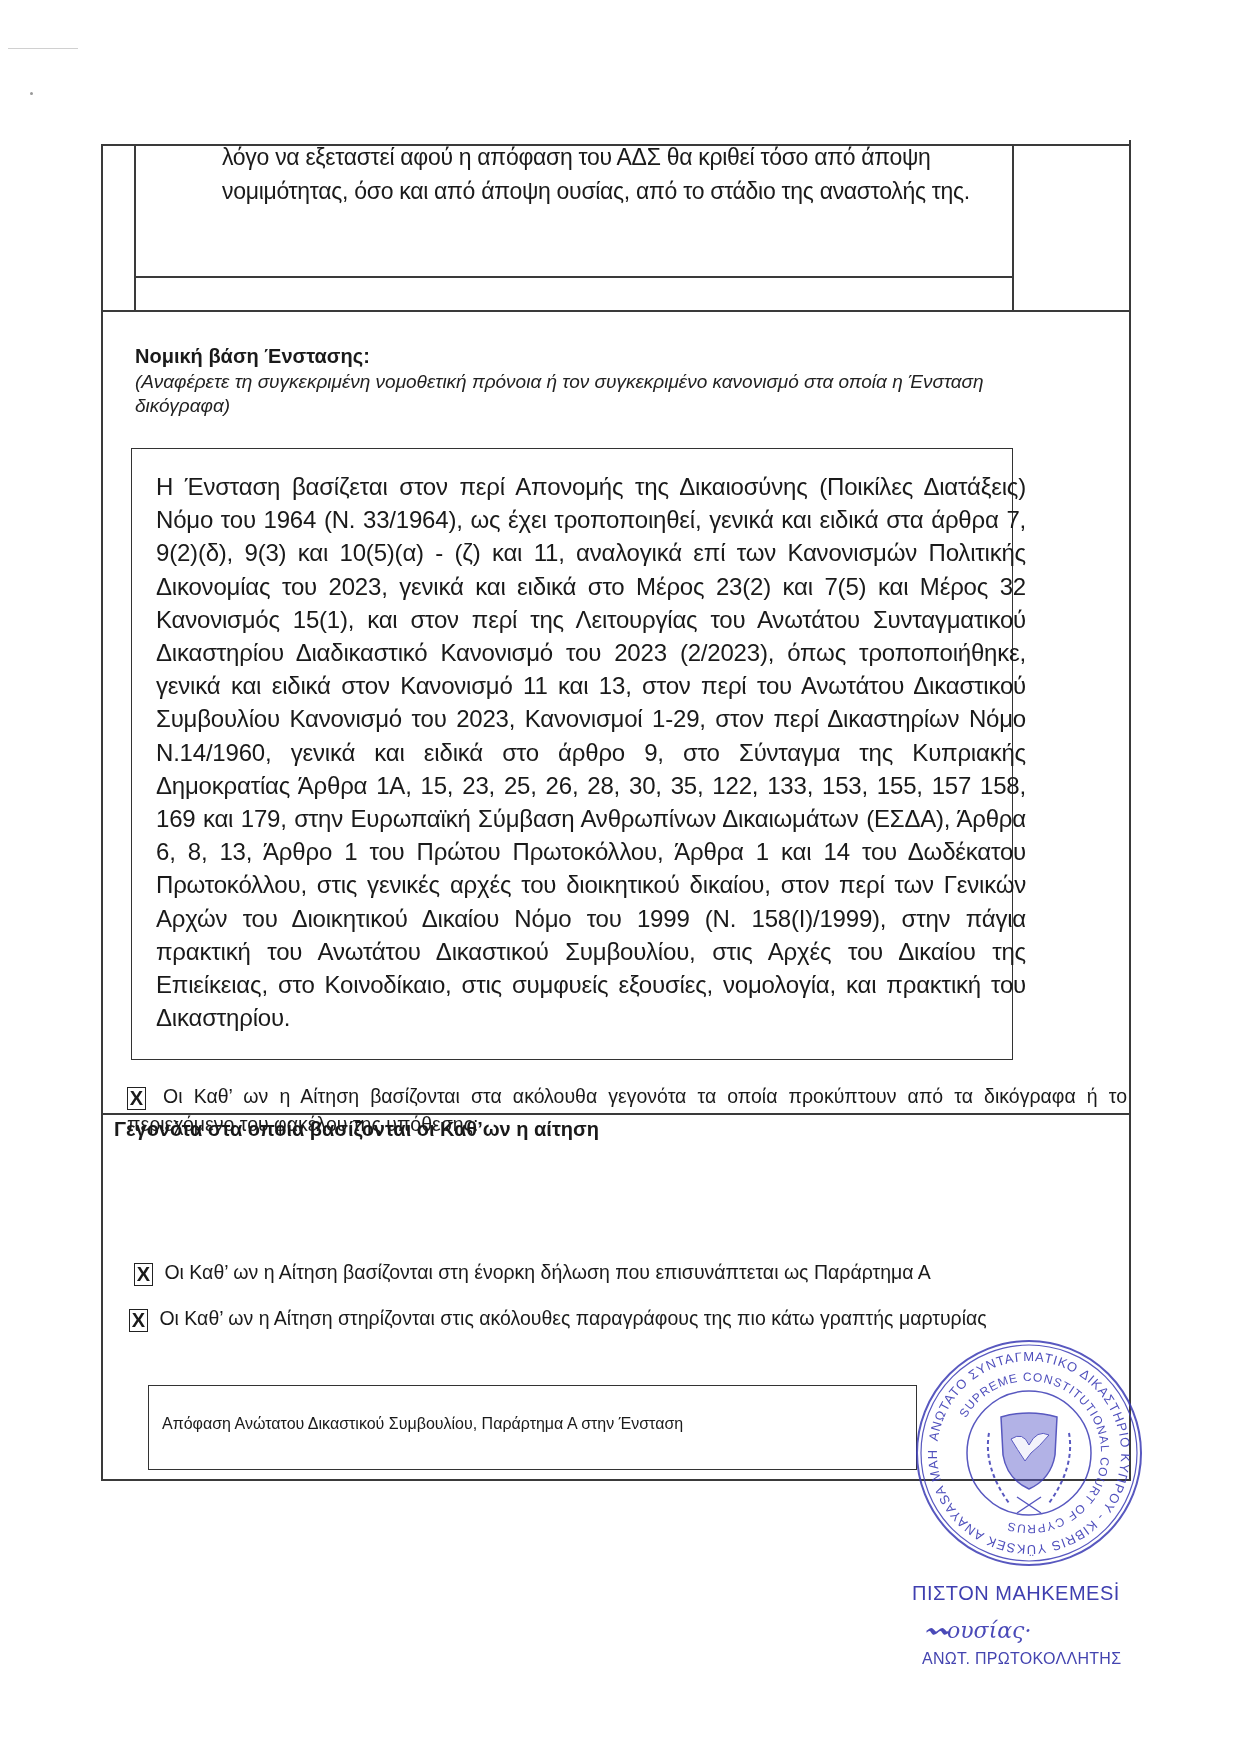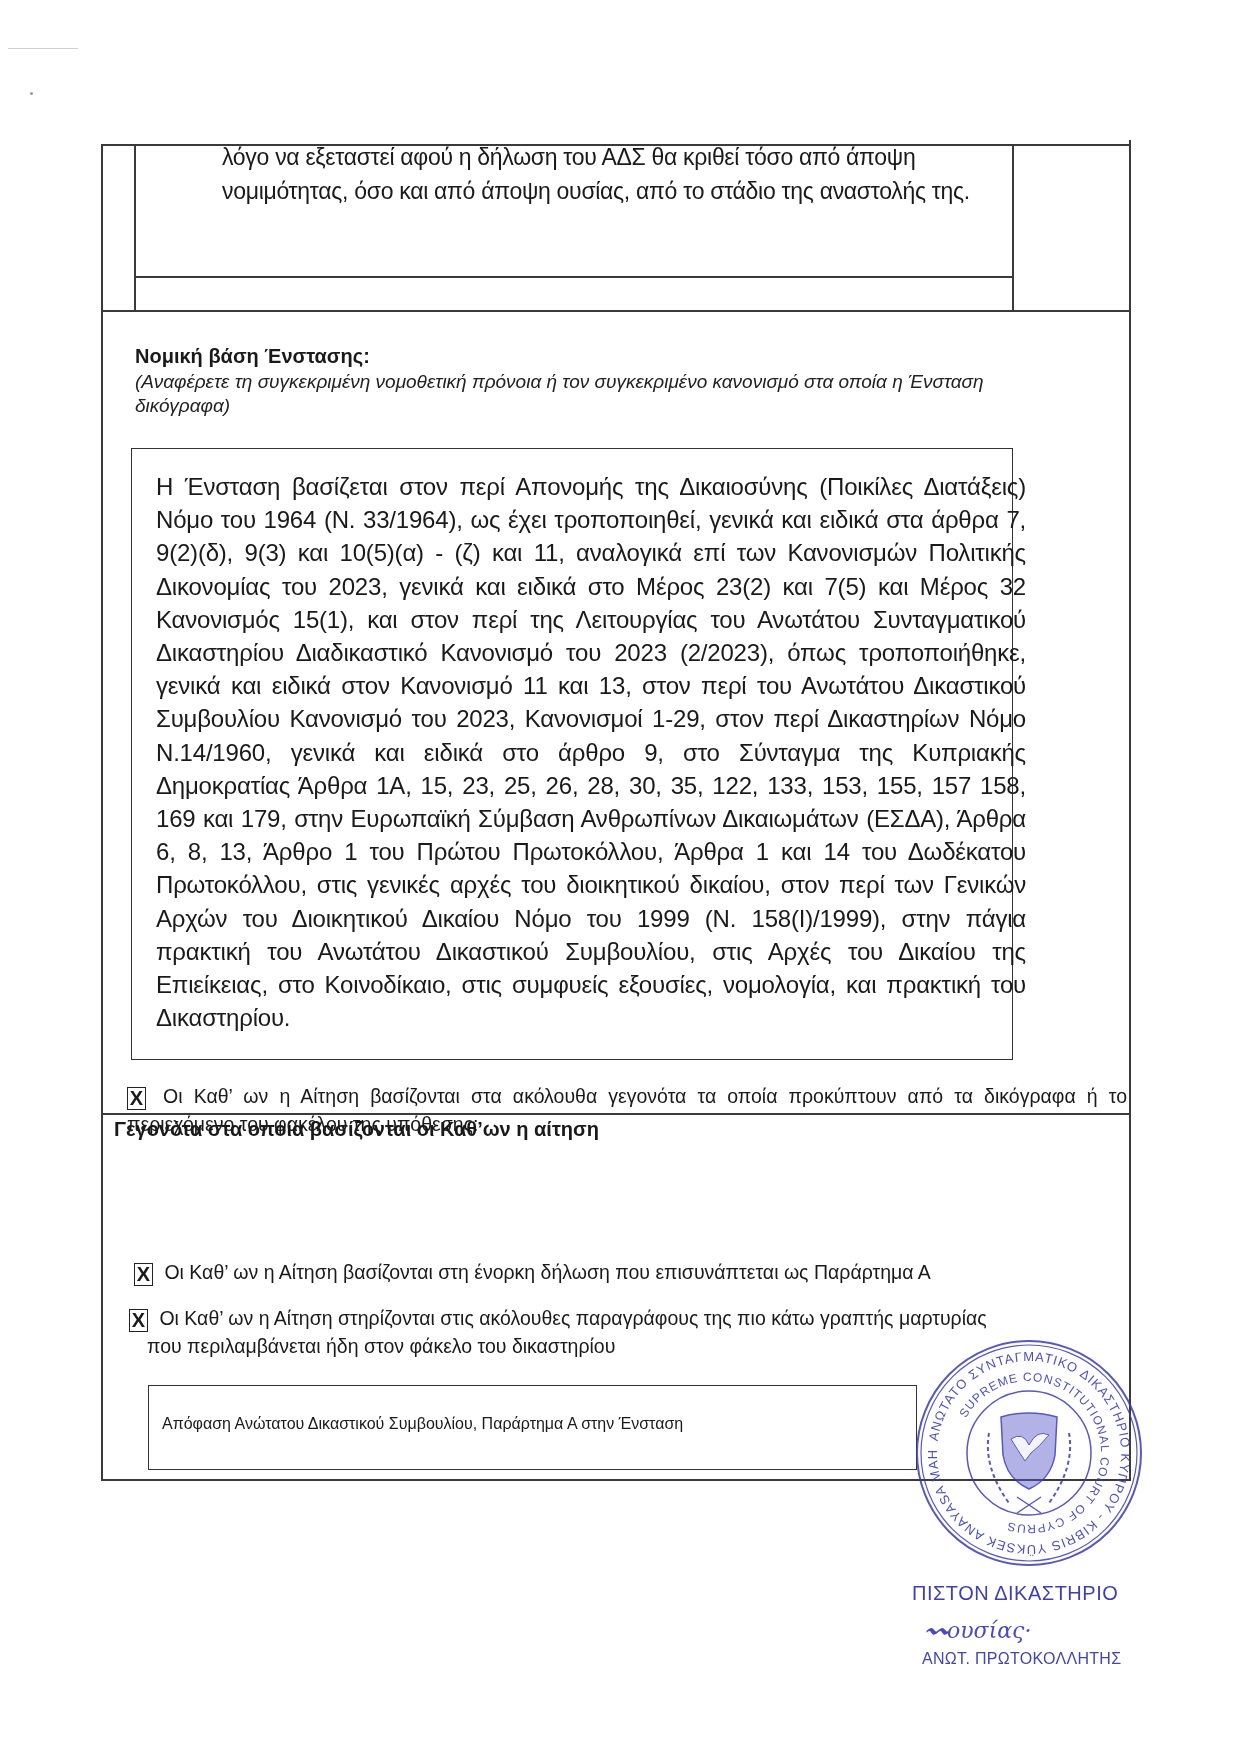--- a/index.html
+++ b/index.html
@@ -63,21 +63,21 @@
 
   <div class="line" style="left:134px; top:276px; width:878px; height:1.5px;"></div>
 
   <div class="line" style="left:101px; top:310px; width:1030px; height:1.5px;"></div>
 
   <div class="line" style="left:101px; top:1113px; width:1030px; height:1.5px;"></div>
 
   <div class="line" style="left:101px; top:1479px; width:1030px; height:1.5px;"></div>
 </div>
 
-<div class="abs s1-text">λόγο να εξεταστεί αφού η δήλωση του ΑΔΣ θα κριθεί τόσο από άποψη νομιμότητας, όσο και από άποψη ουσίας, από το στάδιο της αναστολής της.</div>
+<div class="abs s1-text">λόγο να εξεταστεί αφού η απόφαση του ΑΔΣ θα κριθεί τόσο από άποψη νομιμότητας, όσο και από άποψη ουσίας, από το στάδιο της αναστολής της.</div>
 
 <div class="abs s2-heading">Νομική βάση Ένστασης:</div>
 <div class="abs s2-instr">(Αναφέρετε τη συγκεκριμένη νομοθετική πρόνοια ή τον συγκεκριμένο κανονισμό στα οποία η Ένσταση δικόγραφα)</div>
 <div class="abs" style="left:131px; top:448px; width:882px; height:612px; border:1.5px solid #333; box-sizing:border-box;"></div>
 <div class="abs s2-body">Η Ένσταση βασίζεται στον περί Απονομής της Δικαιοσύνης (Ποικίλες Διατάξεις) Νόμο του 1964 (Ν. 33/1964), ως έχει τροποποιηθεί, γενικά και ειδικά στα άρθρα 7, 9(2)(δ), 9(3) και 10(5)(α) - (ζ) και 11, αναλογικά επί των Κανονισμών Πολιτικής Δικονομίας του 2023, γενικά και ειδικά στο Μέρος 23(2) και 7(5) και Μέρος 32 Κανονισμός 15(1), και στον περί της Λειτουργίας του Ανωτάτου Συνταγματικού Δικαστηρίου Διαδικαστικό Κανονισμό του 2023 (2/2023), όπως τροποποιήθηκε, γενικά και ειδικά στον Κανονισμό 11 και 13, στον περί του Ανωτάτου Δικαστικού Συμβουλίου Κανονισμό του 2023, Κανονισμοί 1-29, στον περί Δικαστηρίων Νόμο Ν.14/1960, γενικά και ειδικά στο άρθρο 9, στο Σύνταγμα της Κυπριακής Δημοκρατίας Άρθρα 1Α, 15, 23, 25, 26, 28, 30, 35, 122, 133, 153, 155, 157 158, 169 και 179, στην Ευρωπαϊκή Σύμβαση Ανθρωπίνων Δικαιωμάτων (ΕΣΔΑ), Άρθρα 6, 8, 13, Άρθρο 1 του Πρώτου Πρωτοκόλλου, Άρθρα 1 και 14 του Δωδέκατου Πρωτοκόλλου, στις γενικές αρχές του διοικητικού δικαίου, στον περί των Γενικών Αρχών του Διοικητικού Δικαίου Νόμο του 1999 (Ν. 158(Ι)/1999), στην πάγια πρακτική του Ανωτάτου Δικαστικού Συμβουλίου, στις Αρχές του Δικαίου της Επιείκειας, στο Κοινοδίκαιο, στις συμφυείς εξουσίες, νομολογία, και πρακτική του Δικαστηρίου.</div>
 
 <div class="abs s3-heading">Γεγονότα στα οποία βασίζονται οι Καθ’ων η αίτηση</div>
 
 <div class="abs s3-item1">
   <span class="chk">X</span>
@@ -85,21 +85,20 @@
 </div>
 
 <div class="abs s3-item2">
   <span class="chk">X</span>
   <span>Οι Καθ’ ων η Αίτηση βασίζονται στη ένορκη δήλωση που επισυνάπτεται ως Παράρτημα Α</span>
 </div>
 
 <div class="abs s3-item3">
   <span class="chk">X</span>
   <span>Οι Καθ’ ων η Αίτηση στηρίζονται στις ακόλουθες παραγράφους της πιο κάτω γραπτής μαρτυρίας</span>
-  <span class="cont">που περιλαμβάνεται  ήδη στον φάκελο του δικαστηρίου</span>
 </div>
 
 <div class="abs witness-box"></div>
 <div class="abs witness-text">Απόφαση Ανώτατου Δικαστικού Συμβουλίου, Παράρτημα Α στην Ένσταση</div>
 
 <div class="abs seal">
   <svg width="232" height="232" viewBox="0 0 232 232">
     <defs>
       <path id="sealArcOuter" d="M 116,116 m -92,0 a 92,92 0 1,1 184,0 a 92,92 0 1,1 -184,0"></path>
       <path id="sealArcInner" d="M 116,116 m -72,0 a 72,72 0 1,1 144,0 a 72,72 0 1,1 -144,0"></path>
@@ -119,15 +118,15 @@
     </g>
     <text font-family="Liberation Sans, sans-serif" font-size="13" fill="#3b3bb5" opacity="0.9" letter-spacing="1">
       <textPath href="#sealArcOuter" startOffset="2%">ΑΝΩΤΑΤΟ ΣΥΝΤΑΓΜΑΤΙΚΟ ΔΙΚΑΣΤΗΡΙΟ ΚΥΠΡΟΥ - KIBRIS YÜKSEK ANAYASA MAHKEMESİ ★</textPath>
     </text>
     <text font-family="Liberation Sans, sans-serif" font-size="12" fill="#3b3bb5" opacity="0.9" letter-spacing="1">
       <textPath href="#sealArcInner" startOffset="8%">SUPREME CONSTITUTIONAL COURT OF CYPRUS</textPath>
     </text>
   </svg>
 </div>
 
-<div class="abs certified">ΠΙΣΤΟΝ ΔΙΚΑΣΤΗΡΙΟ</div>
+<div class="abs certified">ΠΙΣΤΟΝ MAHKEMESİ</div>
 <div class="abs signature">〰ουσίας·</div>
 <div class="abs registrar">ΑΝΩΤ. ΠΡΩΤΟΚΟΛΛΗΤΗΣ</div>
 
 </body></html>

